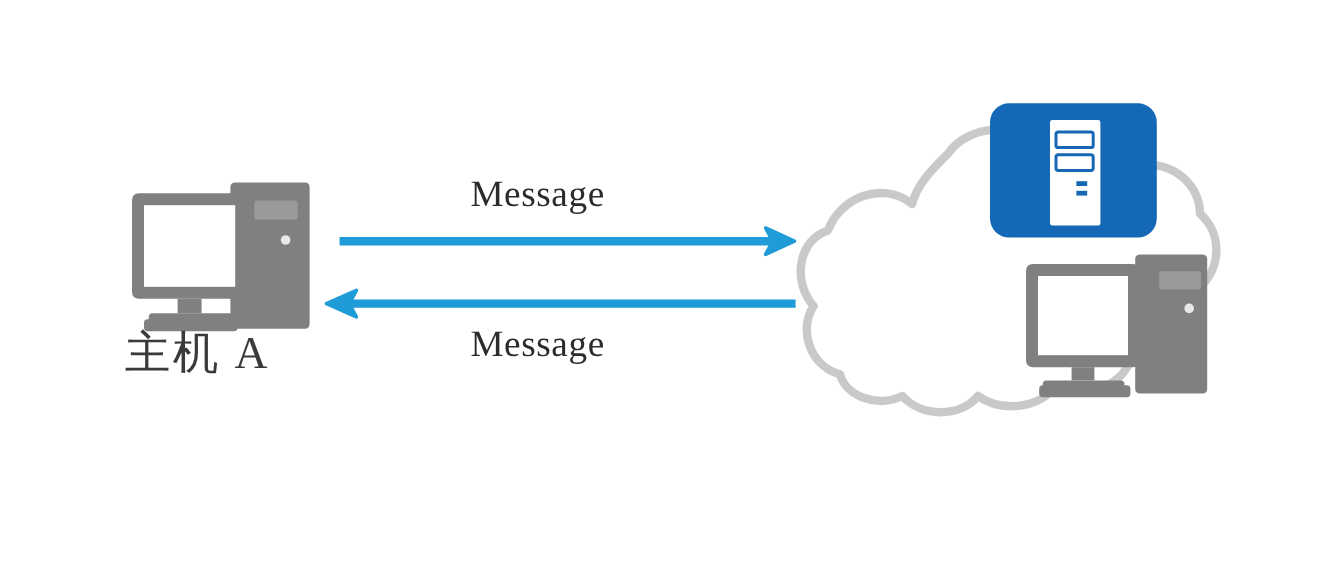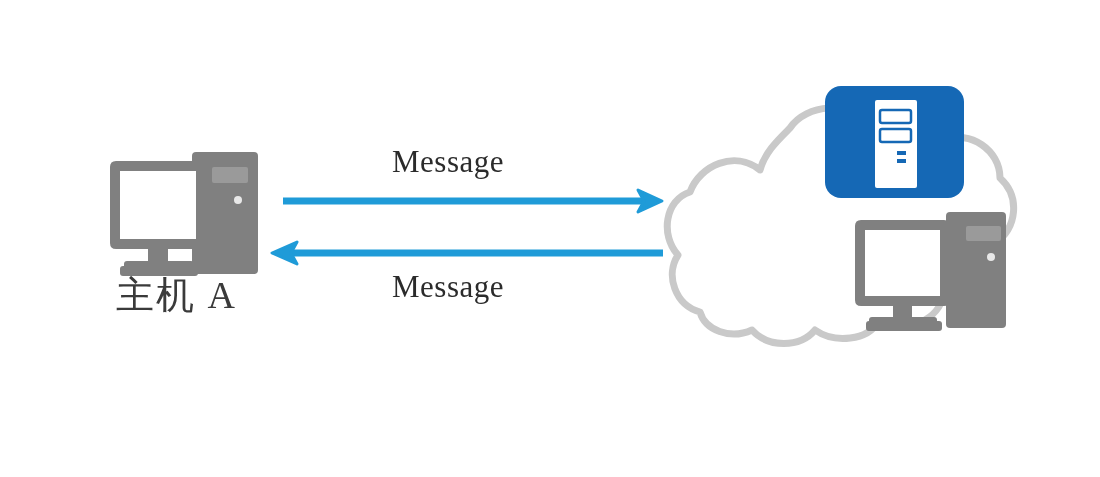--- a/index.html
+++ b/index.html
@@ -37,21 +37,21 @@
     font-size: 31px;
     letter-spacing: 0.5px;
   }
   #msg-bottom-label {
     left: 392px;
     top: 271px;
     font-size: 31px;
     letter-spacing: 0.5px;
   }
   #host-a-label {
-    left: 116px;
+    left: 104px;
     top: 276px;
     font-size: 38px;
     color: #3a3a3a;
     letter-spacing: 2px;
   }
 </style>
 </head>
 <body>
 
 <div id="canvas">

